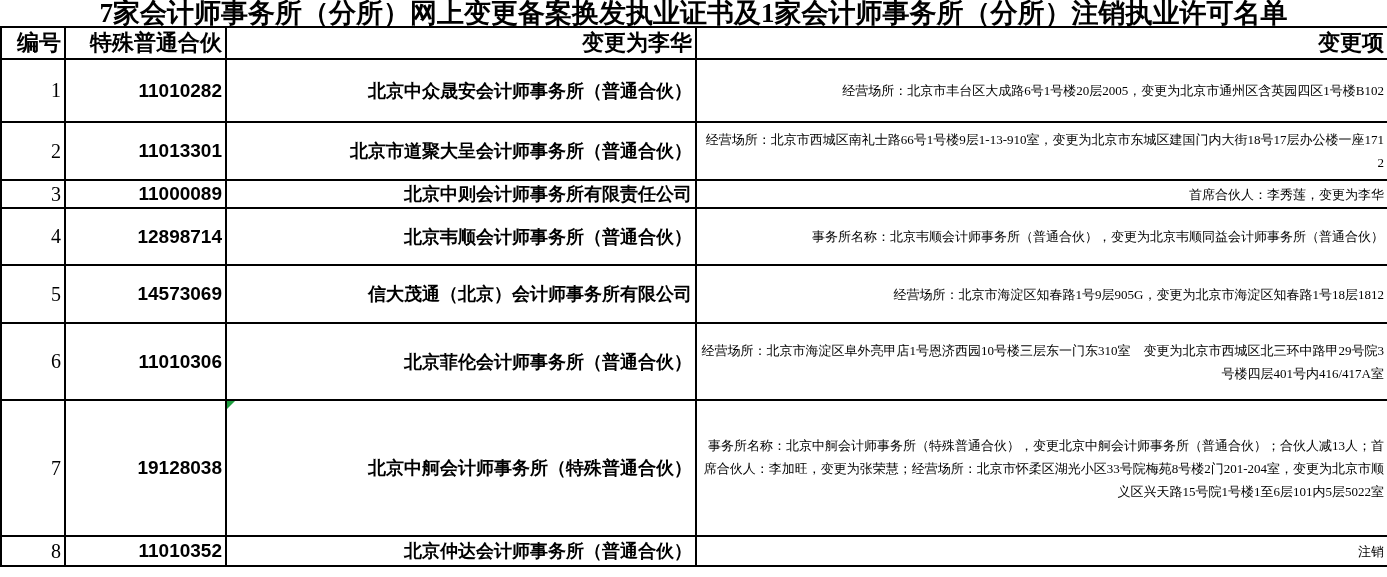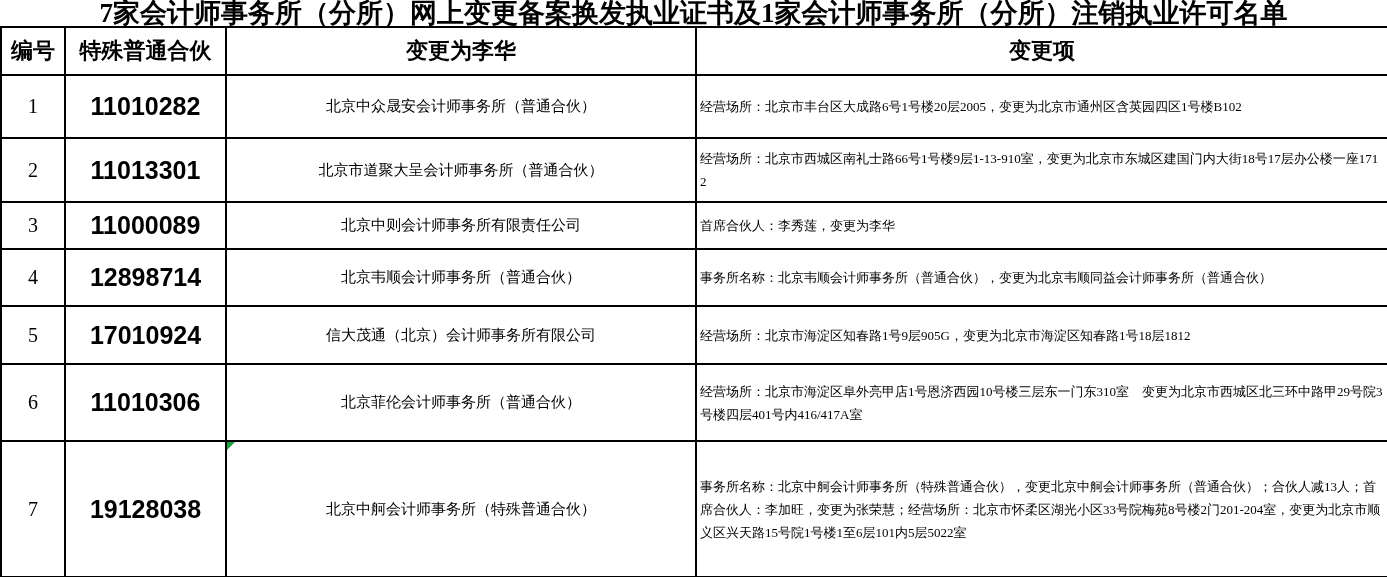--- a/index.html
+++ b/index.html
@@ -11,38 +11,40 @@
   .page-title{
     height:26px;display:flex;align-items:center;justify-content:center;
     font-size:27px;font-weight:bold;letter-spacing:0px;white-space:nowrap;
   }
   table.change-table{
     width:1387px;border-collapse:collapse;table-layout:fixed;
   }
   table.change-table th,
   table.change-table td{
     border:2px solid #000;
-    padding:8px 3px;
+    padding:0 3px;
     overflow:hidden;
+    text-align:right;
   }
   th{
     font-size:22px;font-weight:bold;text-align:center;vertical-align:middle;
     white-space:nowrap;
   }
   td.col-no{
     text-align:center;vertical-align:middle;font-size:20px;
   }
   td.col-code{
     text-align:center;vertical-align:middle;
     font-family:"Liberation Sans","DejaVu Sans",sans-serif;
-    font-weight:bold;font-size:25px;
+    font-weight:bold;font-size:19px;
   }
   td.col-name{
-    text-align:center;vertical-align:middle;font-size:15px;
+    text-align:center;vertical-align:middle;font-size:18px;
     position:relative;
+    font-weight:bold;
   }
   td.col-change{
     text-align:left;vertical-align:middle;font-size:13px;line-height:23px;
     padding:1px 4px;word-break:break-all;
   }
   tr.hdr{height:30px;}
   tr.r1{height:63px;}
   tr.r2{height:58px;}
   tr.r3{height:28px;}
   tr.r4{height:57px;}
@@ -93,21 +95,21 @@
     <td class="col-change">首席合伙人：李秀莲，变更为李华</td>
   </tr>
   <tr class="r4">
     <td class="col-no">4</td>
     <td class="col-code">12898714</td>
     <td class="col-name">北京韦顺会计师事务所（普通合伙）</td>
     <td class="col-change">事务所名称：北京韦顺会计师事务所（普通合伙），变更为北京韦顺同益会计师事务所（普通合伙）</td>
   </tr>
   <tr class="r5">
     <td class="col-no">5</td>
-    <td class="col-code">17010924</td>
+    <td class="col-code">14573069</td>
     <td class="col-name">信大茂通（北京）会计师事务所有限公司</td>
     <td class="col-change">经营场所：北京市海淀区知春路1号9层905G，变更为北京市海淀区知春路1号18层1812</td>
   </tr>
   <tr class="r6">
     <td class="col-no">6</td>
     <td class="col-code">11010306</td>
     <td class="col-name">北京菲伦会计师事务所（普通合伙）</td>
     <td class="col-change">经营场所：北京市海淀区阜外亮甲店1号恩济西园10号楼三层东一门东310室　变更为北京市西城区北三环中路甲29号院3号楼四层401号内416/417A室</td>
   </tr>
   <tr class="r7">

